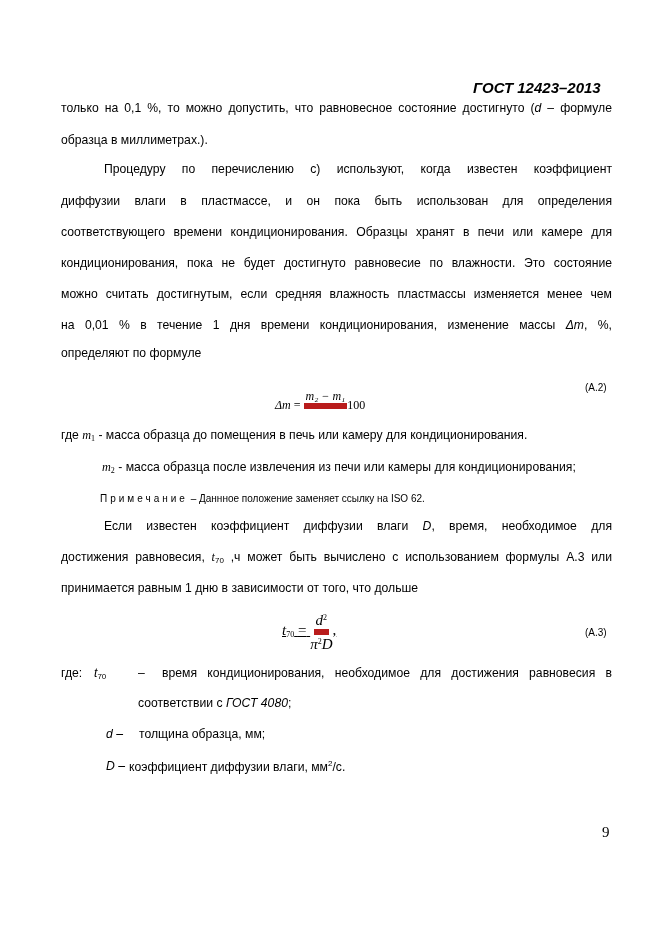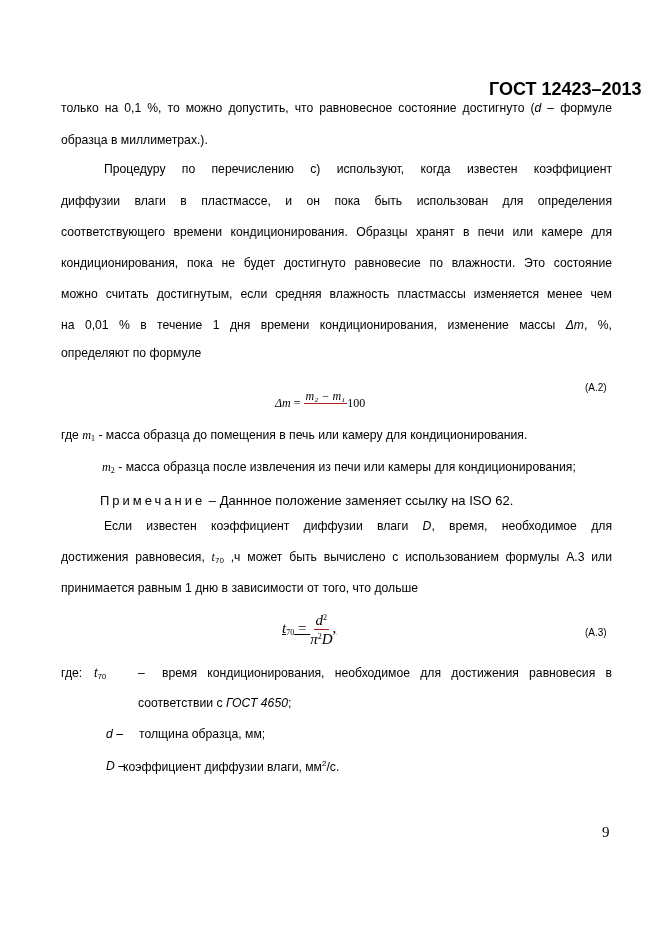--- a/index.html
+++ b/index.html
@@ -1,28 +1,28 @@
 <!DOCTYPE html>
 <html><head>
 <meta charset="utf-8">
 <style>
   html, body { margin: 0; padding: 0; background: #ffffff; }
   body { width: 661px; height: 935px; position: relative; overflow: hidden;
          font-family: "Liberation Sans", sans-serif; color: #000; font-size: 12.2px; }
   .abs { position: absolute; white-space: nowrap; }
-  .header { top: 79px; left: 489px; font-weight: bold; font-size: 18px; }
+  .header { top: 79px; left: 473px; font-weight: bold; font-size: 15px; font-style: italic; }
   .line { left: 61px; width: 551px; }
   .justify { text-align: justify; text-align-last: justify; white-space: normal; }
   .serif { font-family: "Liberation Serif", serif; }
   .ital { font-style: italic; }
   .eqlabel { font-size: 10px; }
   .frac { display: inline-flex; flex-direction: column; align-items: center; vertical-align: middle; }
-  .frac .num { border-bottom: 1px solid #b91c1c; padding: 0 2px; line-height: 1.1; }
+  .frac .num { border-bottom: 6px solid #b91c1c; padding: 0 2px; line-height: 1.1; }
   .frac .den { line-height: 1.1; padding-top: 1px; }
-  .note { font-size: 13px; }
+  .note { font-size: 10px; }
   .spaced { letter-spacing: 3px; }
   sub.s { font-size: 8px; vertical-align: -2px; }
   sup.s { font-size: 8px; vertical-align: 5px; }
 </style>
 </head>
 <body>
 
 <div class="abs header">ГОСТ 12423–2013</div>
 
 <div class="abs line justify" style="top:101px;"><span>только на 0,1 %, то можно допустить, что равновесное состояние достигнуто (</span><span class="ital">d</span><span> – формуле</span></div>
@@ -62,19 +62,19 @@
     <span class="num"><span class="ital">d</span><sup class="s">2</sup></span>
     <span class="den"><span class="ital">π</span><sup class="s">2</sup><span class="ital">D</span></span>
   </span><span>,</span>
 </div>
 <div class="abs eqlabel" style="top:627px; left:585px;text-align:center;">(A.3)</div>
 
 <div class="abs" style="top:666px; left:61px;">где:</div>
 <div class="abs" style="top:666px; left:94px;"><span class="ital">t</span><sub class="s">70</sub></div>
 <div class="abs" style="top:666px; left:138px;">–</div>
 <div class="abs justify" style="top:666px; left:162px; width:450px;">время кондиционирования, необходимое для достижения равновесия в</div>
-<div class="abs" style="top:696px; left:138px;"><span>соответствии с </span><span class="ital">ГОСТ 4650</span><span>;</span></div>
+<div class="abs" style="top:696px; left:138px;"><span>соответствии с </span><span class="ital">ГОСТ 4080</span><span>;</span></div>
 <div class="abs ital" style="top:727px; left:106px;">d –</div>
 <div class="abs" style="top:727px; left:139px;">толщина образца, мм;</div>
 <div class="abs ital" style="top:759px; left:106px;">D –</div>
-<div class="abs" style="top:759px; left:123px;"><span>коэффициент диффузии влаги, мм</span><sup class="s">2</sup><span>/с.</span></div>
+<div class="abs" style="top:759px; left:129px;"><span>коэффициент диффузии влаги, мм</span><sup class="s">2</sup><span>/с.</span></div>
 
 <div class="abs serif" style="top:824px; left:602px; font-size:15px;">9</div>
 
 </body></html>

